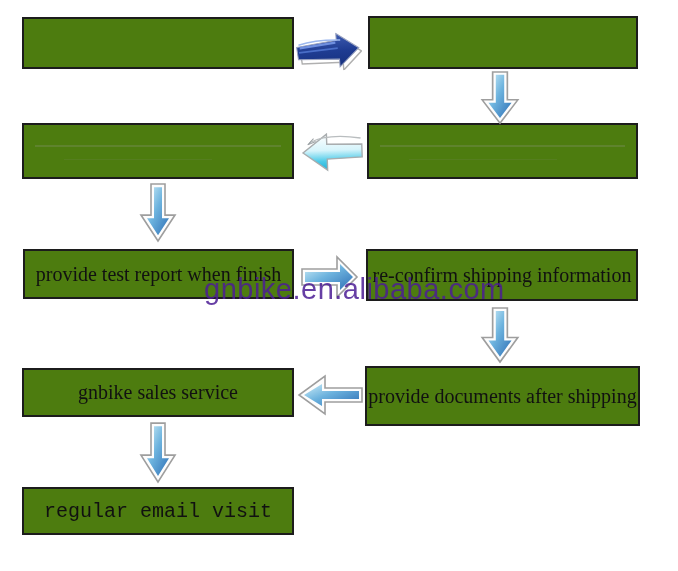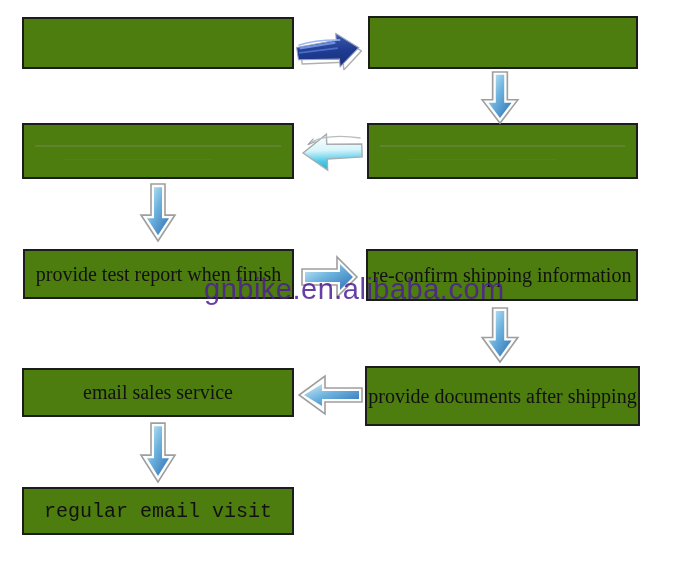--- a/index.html
+++ b/index.html
@@ -125,21 +125,21 @@
     <span>provide test report when finish</span>
   </div>
   <div class="box b6">
     <span>re-confirm shipping information</span>
   </div>
 
   <div class="box b7">
     <span>provide documents after shipping</span>
   </div>
   <div class="box b8">
-    <span>email sales service</span>
+    <span>gnbike sales service</span>
   </div>
 
   <div class="box b9">
     <span>regular email visit</span>
   </div>
 
   <div class="arrow arr-a">
     <svg viewBox="0 0 66 34" preserveAspectRatio="none">
       <path d="M4 14 L44 10 L44 4 L65 17 L46 33 L46 26 L5 25 Z" fill="none" stroke="#b0b0b0" stroke-width="1.4" transform="translate(0.5,1)"></path>
       <path d="M1 11 L41 7 L41 1 L63 15 L43 31 L43 24 L2 22 Z" fill="url(#gradNavy)" stroke="#9aa3c0" stroke-width="1"></path>

